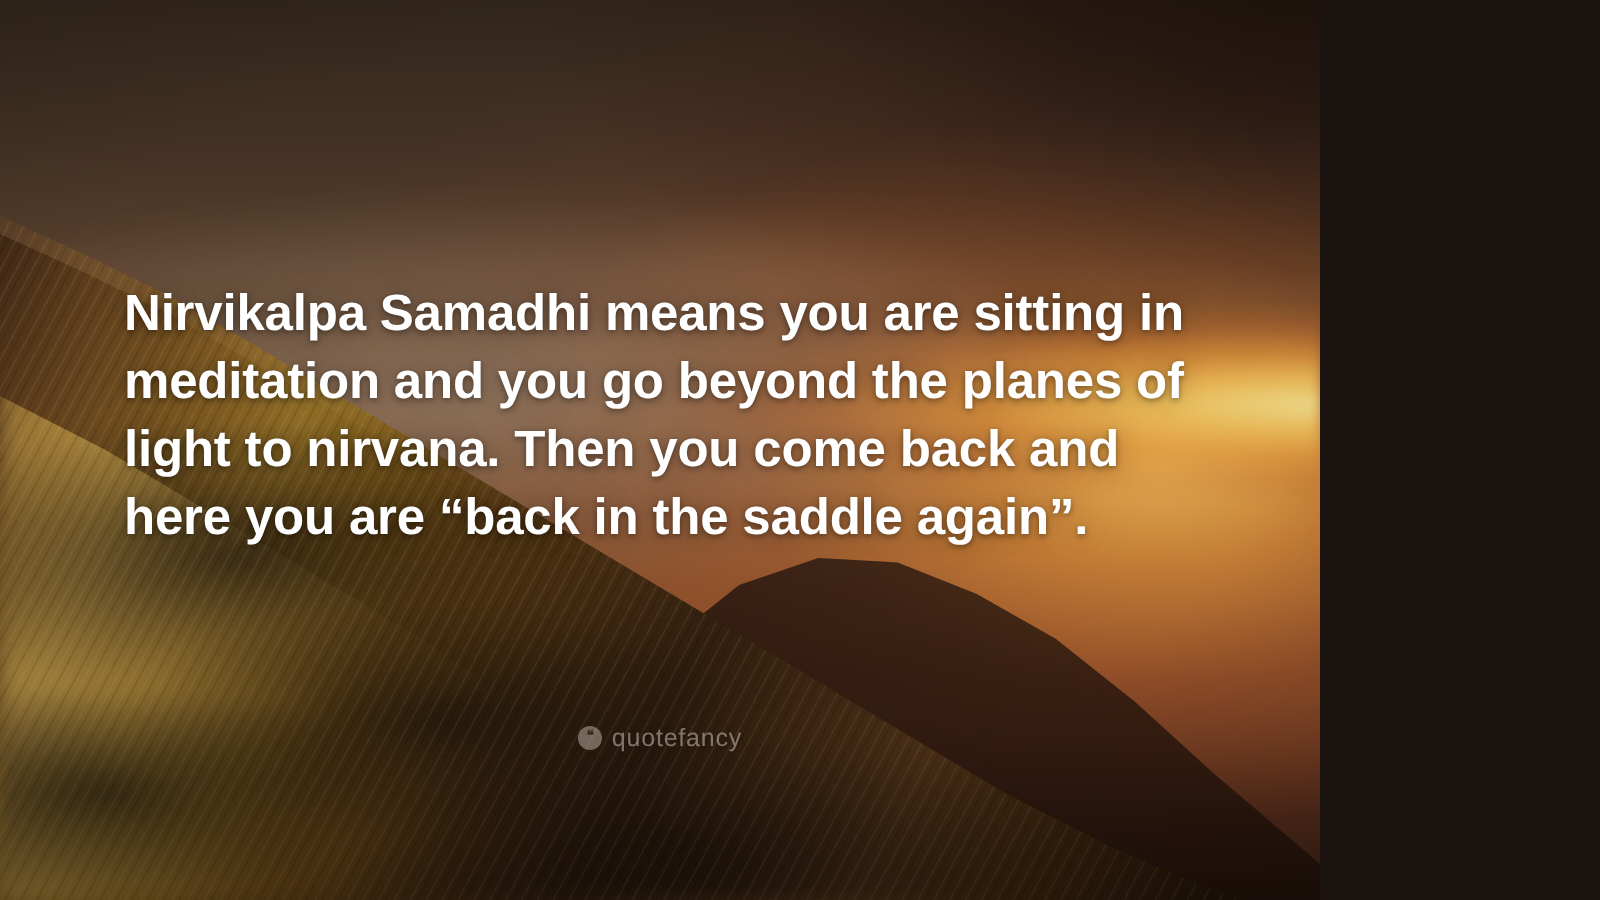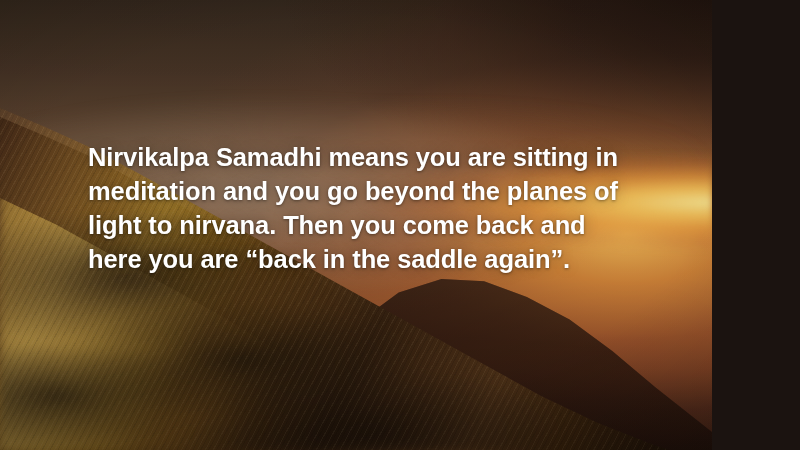--- a/index.html
+++ b/index.html
@@ -6,21 +6,21 @@
   * { margin:0; padding:0; box-sizing:border-box; }
   html, body {
     width:800px; height:450px;
     overflow:hidden;
     background:#1b1310;
     font-family:"Liberation Sans", sans-serif;
   }
 
   #stage {
     position:relative;
-    width:712px; height:450px;
+    width:660px; height:450px;
     overflow:hidden;
   }
 
   
   .layer { position:absolute; inset:0; }
 
   
   .sky-base {
     background:
       radial-gradient(120% 90% at 88% 52%,
@@ -277,14 +277,20 @@
   <div class="layer slope-rim"></div>
 
   <div class="layer vignette"></div>
   <div class="layer scrim"></div>
 
   <div class="content">
     <div class="quote-text">Nirvikalpa Samadhi means you are sitting in meditation and you go beyond the planes of light to nirvana. Then you come back and here you are “back in the saddle again”.</div>
 
   </div>
 
+  <div class="watermark">
+    <span class="wm-badge">
+      <span>❝</span>
+    </span>
+    <span class="wm-text">quotefancy</span>
+  </div>
 
 </div>
 
 </body></html>

